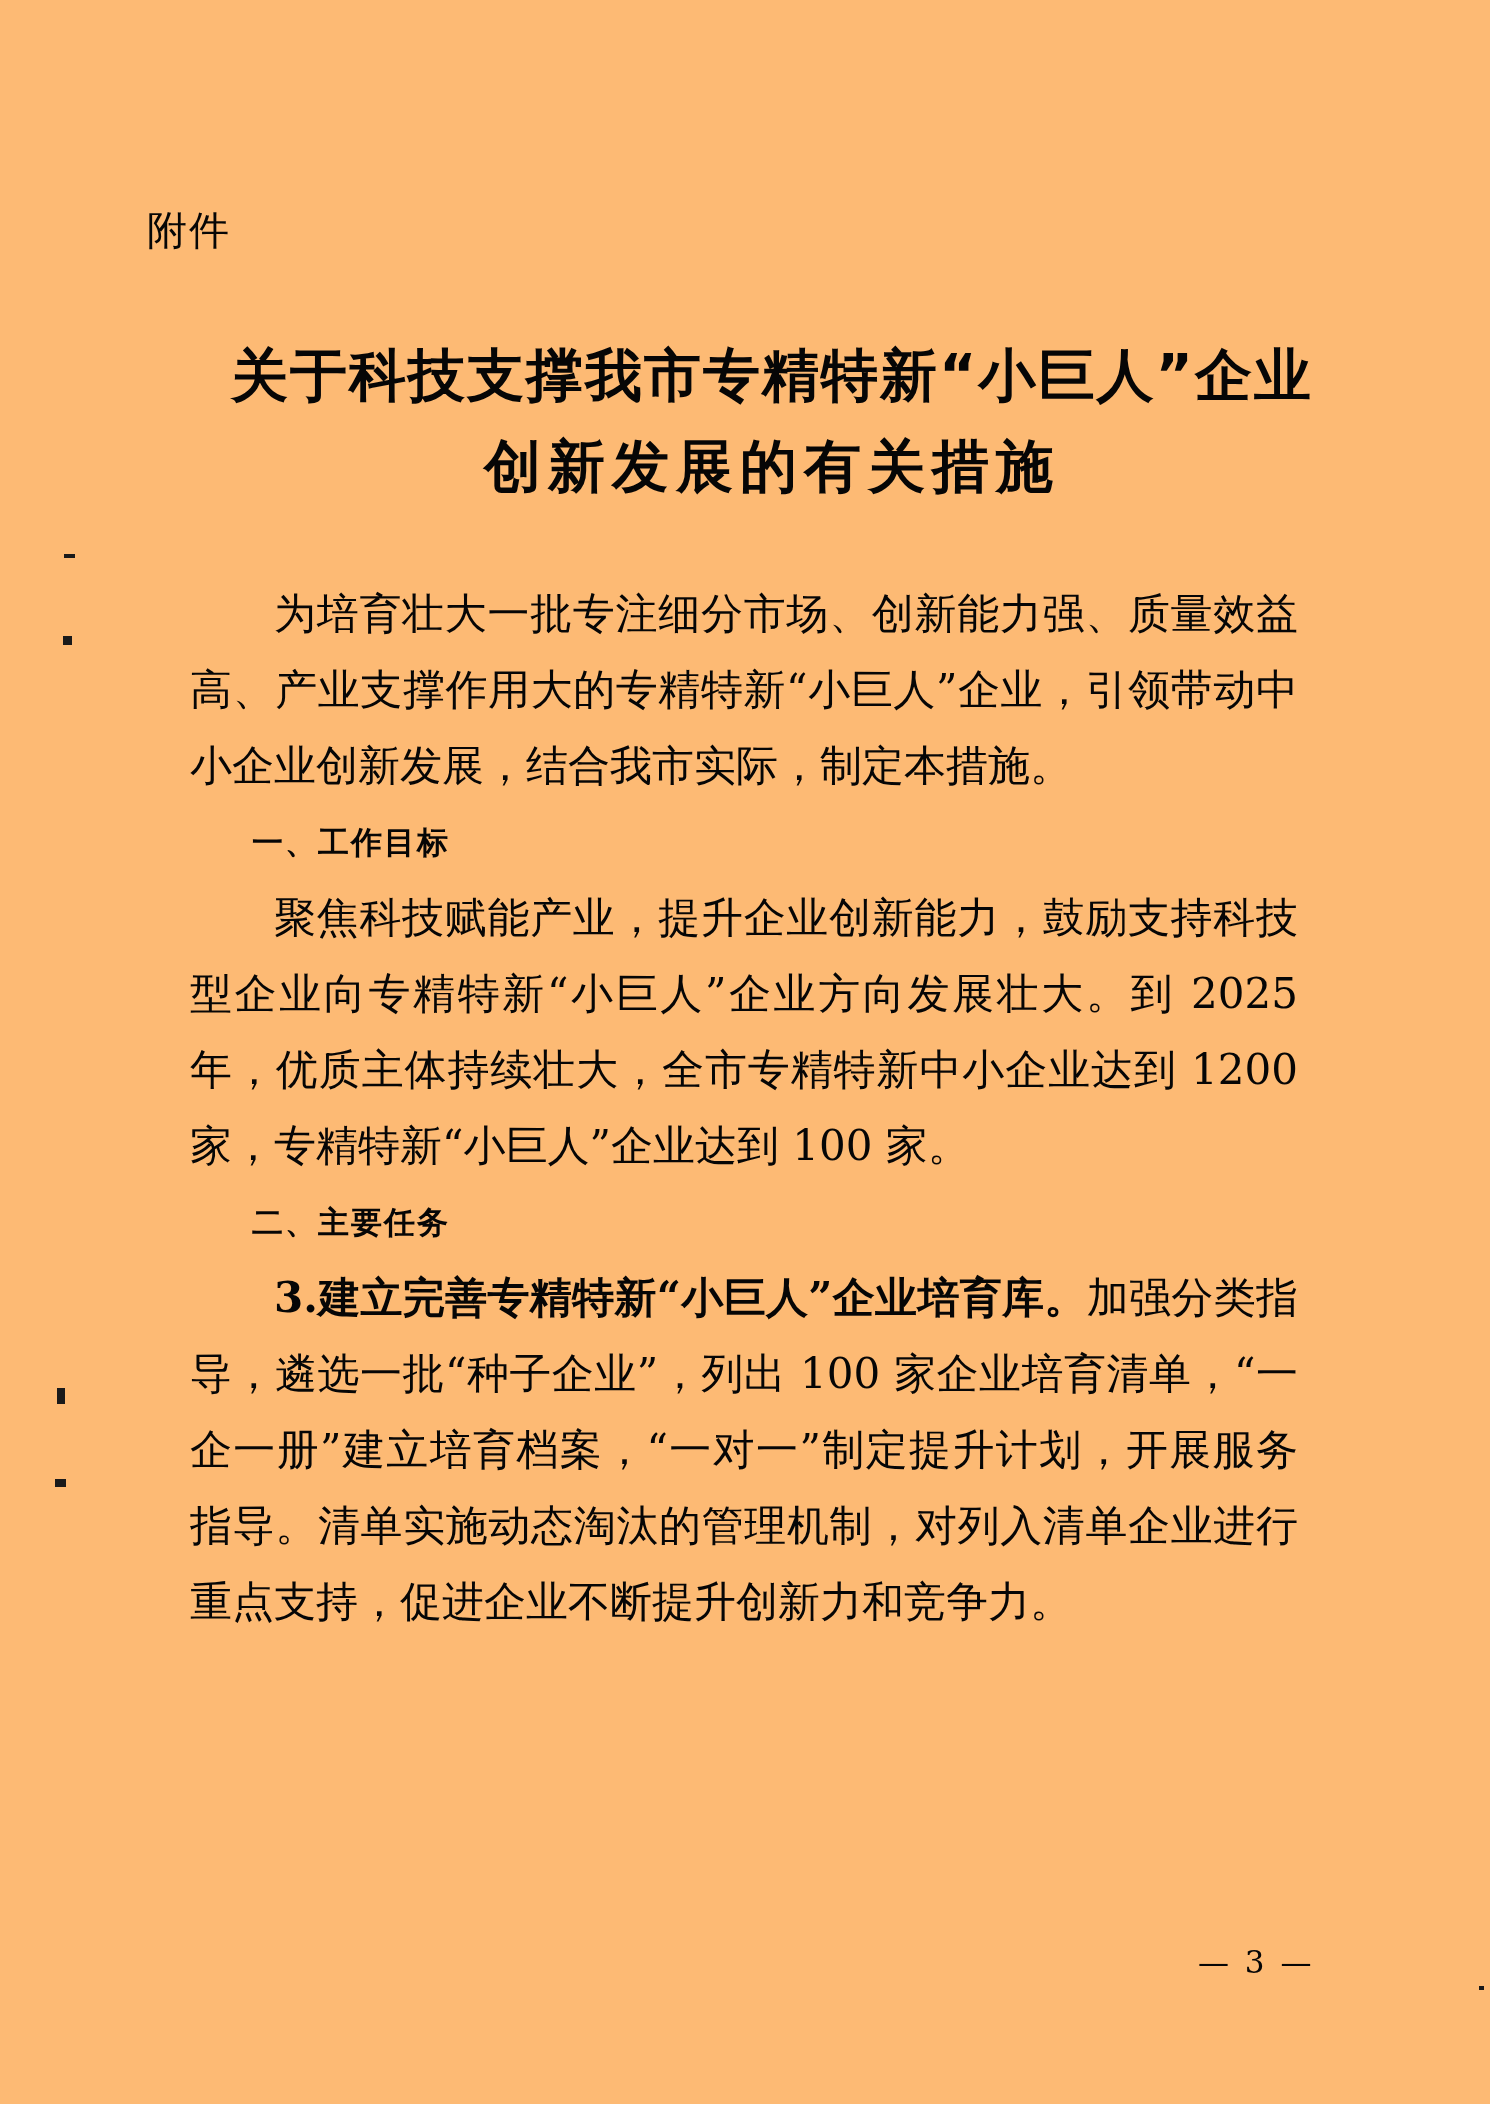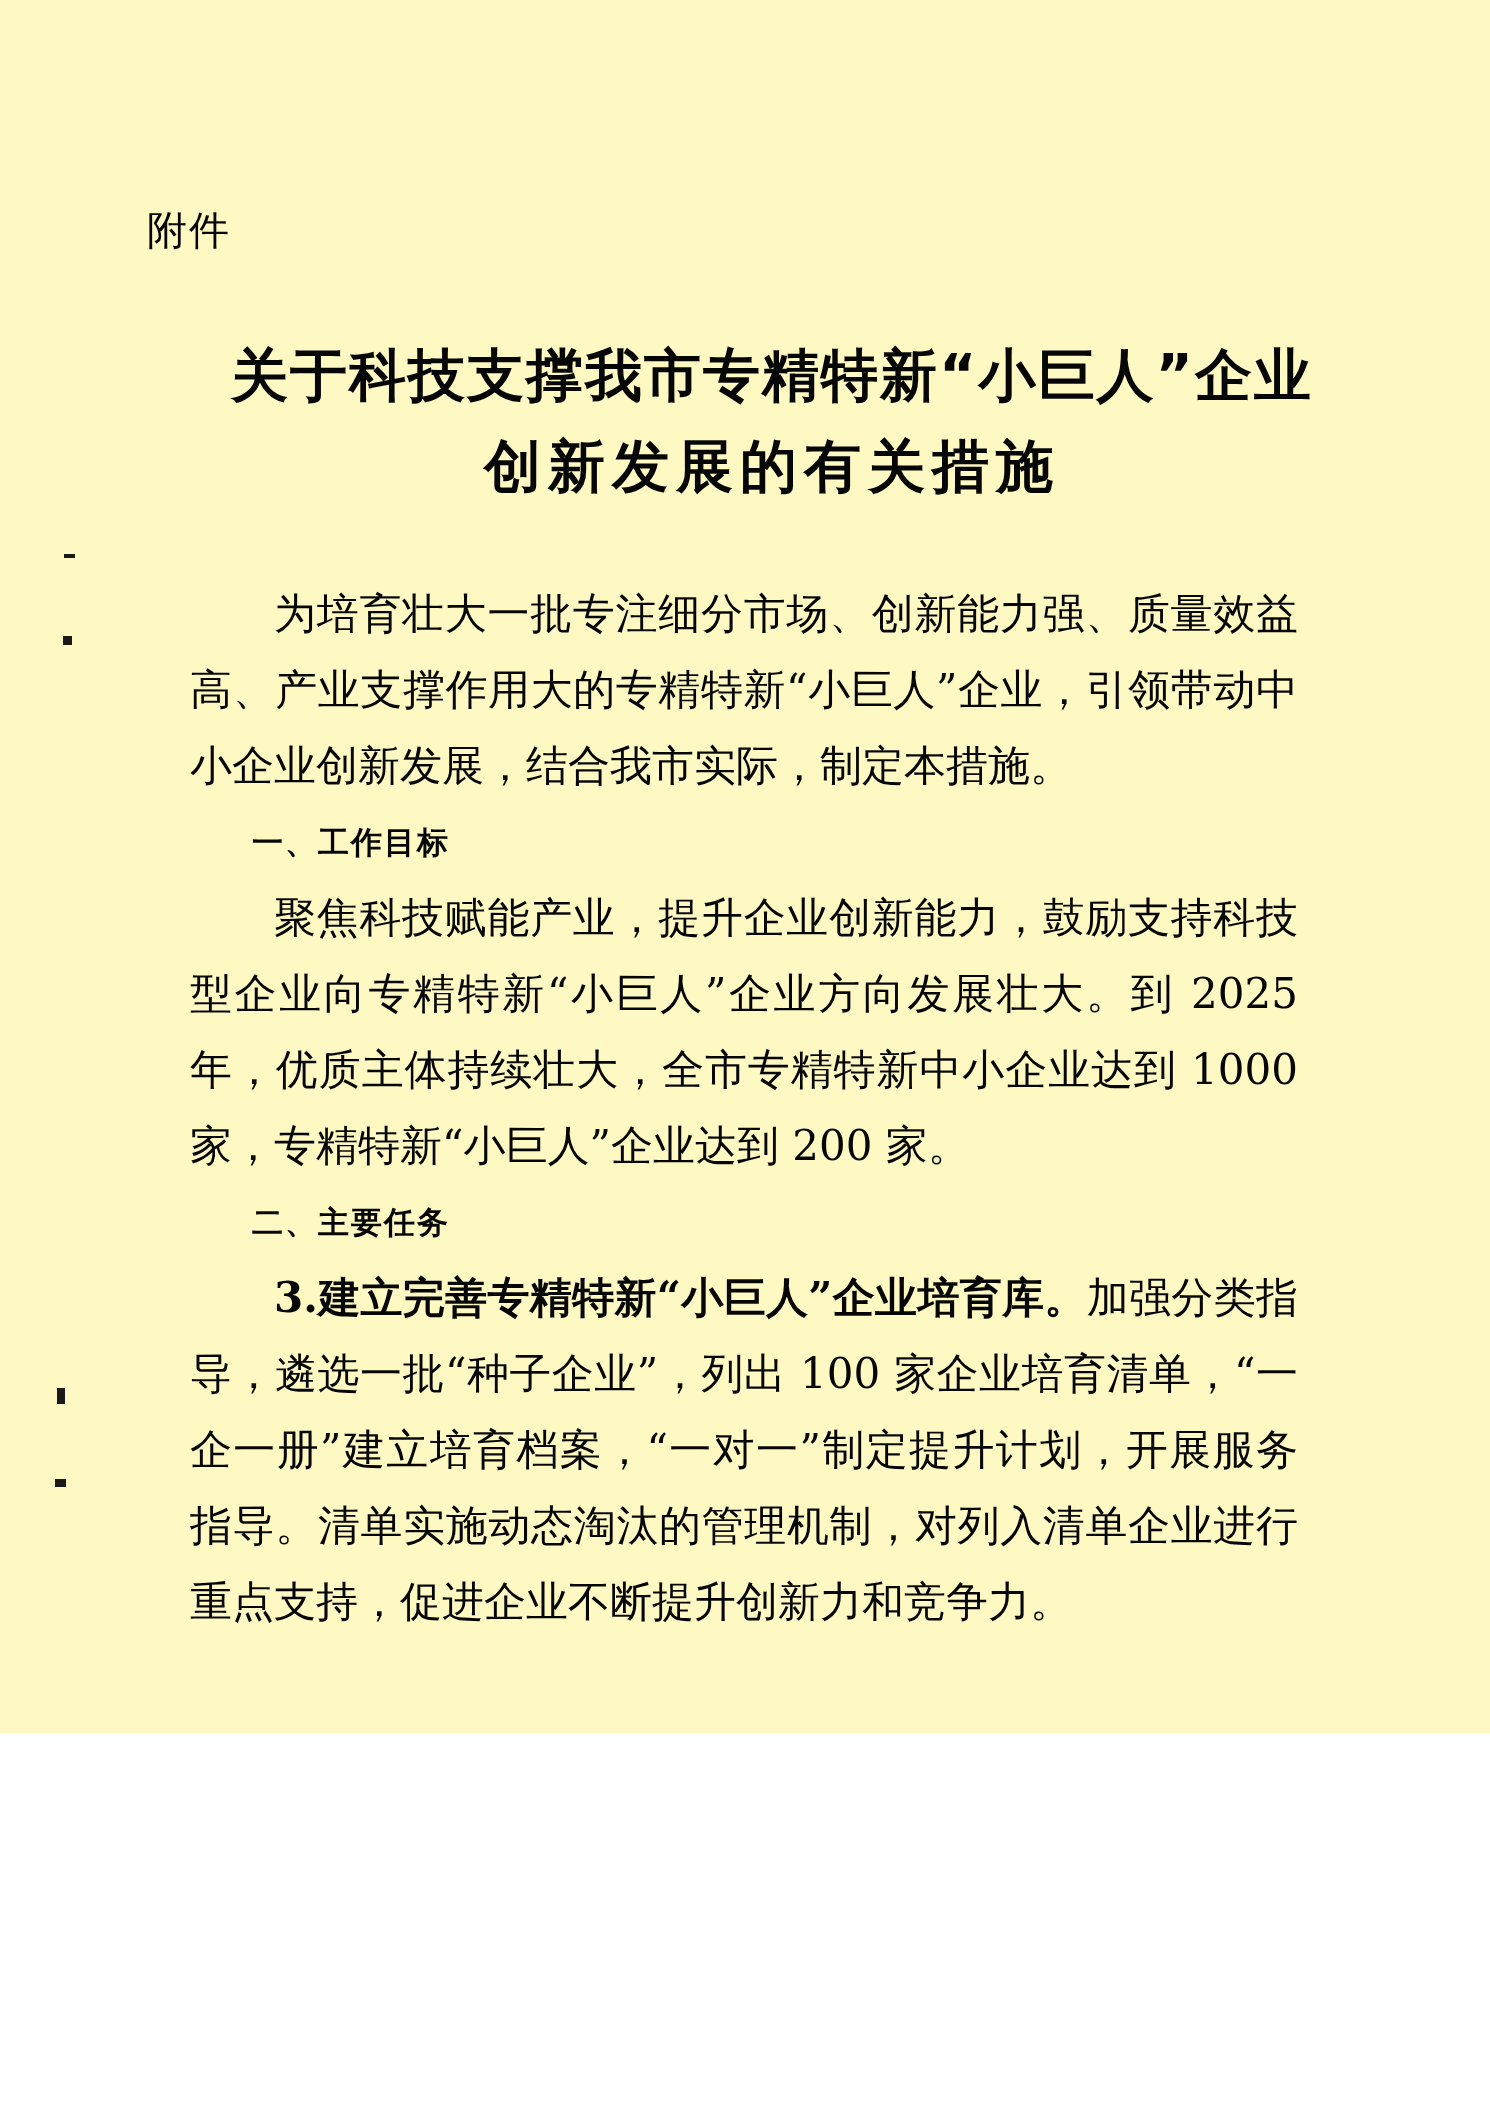--- a/index.html
+++ b/index.html
@@ -3,22 +3,22 @@
 <meta charset="utf-8">
 <style>
   html, body {
     margin: 0;
     padding: 0;
     background: #ffffff;
   }
   .page {
     position: relative;
     width: 1490px;
-    height: 1733px;
-    background: #fef9c3;
+    height: 2104px;
+    background: #fdba74;
     color: #060606;
     font-family: "DejaVu Serif", "Liberation Serif", serif;
     overflow: hidden;
   }
   .attachment {
     position: absolute;
     top: 203px;
     left: 147px;
     font-size: 40px;
     font-weight: 500;
@@ -96,21 +96,21 @@
     <div class="t1">关于科技支撑我市专精特新“小巨人”企业</div>
     <div class="t2">创新发展的有关措施</div>
   </div>
 
   <div class="body">
 
     <p class="para">为培育壮大一批专注细分市场、创新能力强、质量效益高、产业支撑作用大的专精特新“小巨人”企业，引领带动中小企业创新发展，结合我市实际，制定本措施。</p>
 
     <p class="heading-hei">一、工作目标</p>
 
-    <p class="para">聚焦科技赋能产业，提升企业创新能力，鼓励支持科技型企业向专精特新“小巨人”企业方向发展壮大。到 2025 年，优质主体持续壮大，全市专精特新中小企业达到 1000 家，专精特新“小巨人”企业达到 200 家。</p>
+    <p class="para">聚焦科技赋能产业，提升企业创新能力，鼓励支持科技型企业向专精特新“小巨人”企业方向发展壮大。到 2025 年，优质主体持续壮大，全市专精特新中小企业达到 1200 家，专精特新“小巨人”企业达到 100 家。</p>
 
     <p class="heading-hei">二、主要任务</p>
 
 
     <p class="para"><span class="lead">3.建立完善专精特新“小巨人”企业培育库。</span><span>加强分类指导，遴选一批“种子企业”，列出 100 家企业培育清单，“一企一册”建立培育档案，“一对一”制定提升计划，开展服务指导。清单实施动态淘汰的管理机制，对列入清单企业进行重点支持，促进企业不断提升创新力和竞争力。</span></p>
 
 
   </div>
 
   <div class="pageno">— 3 —</div>

